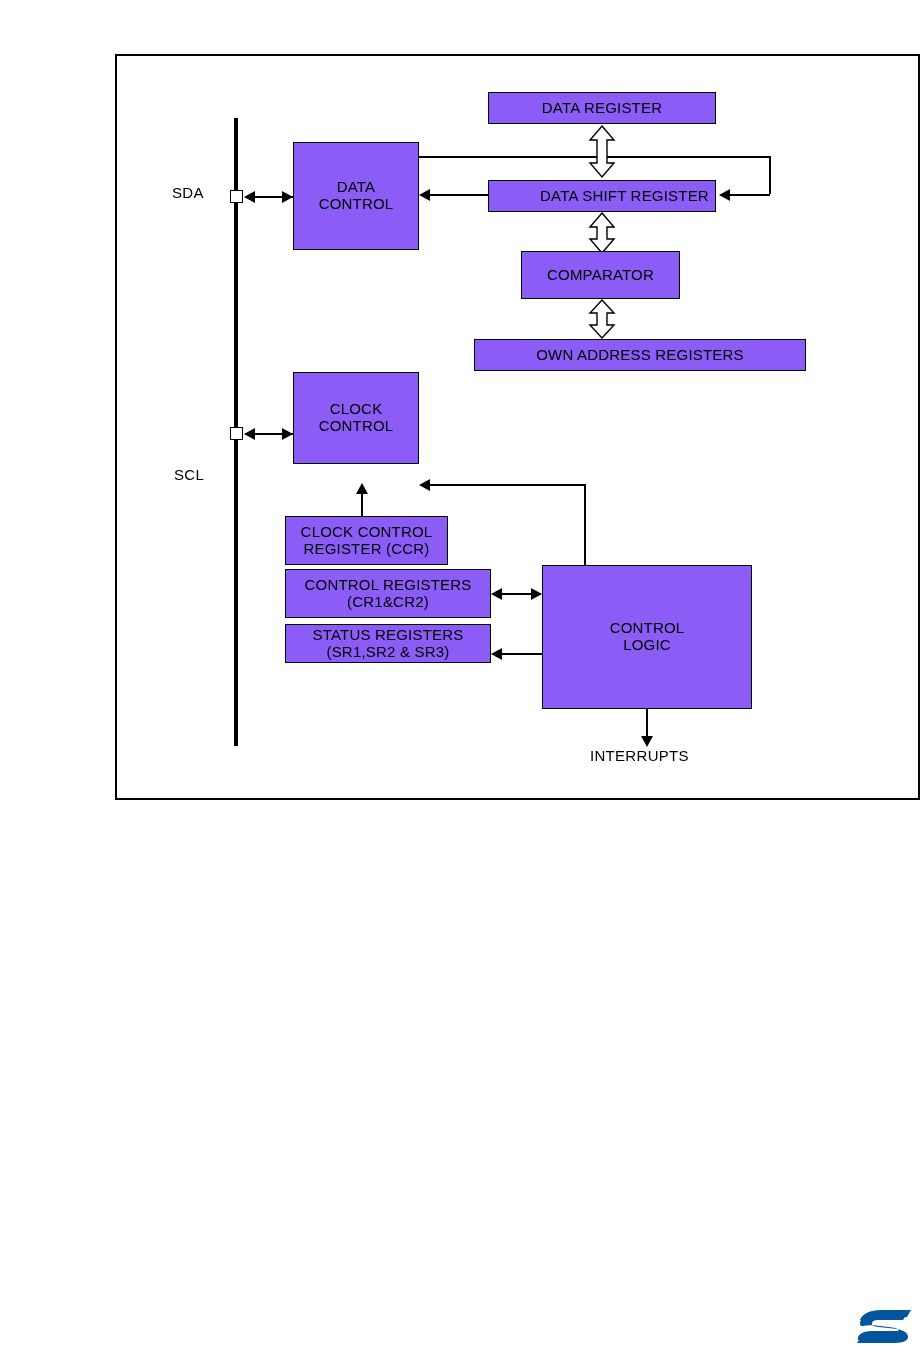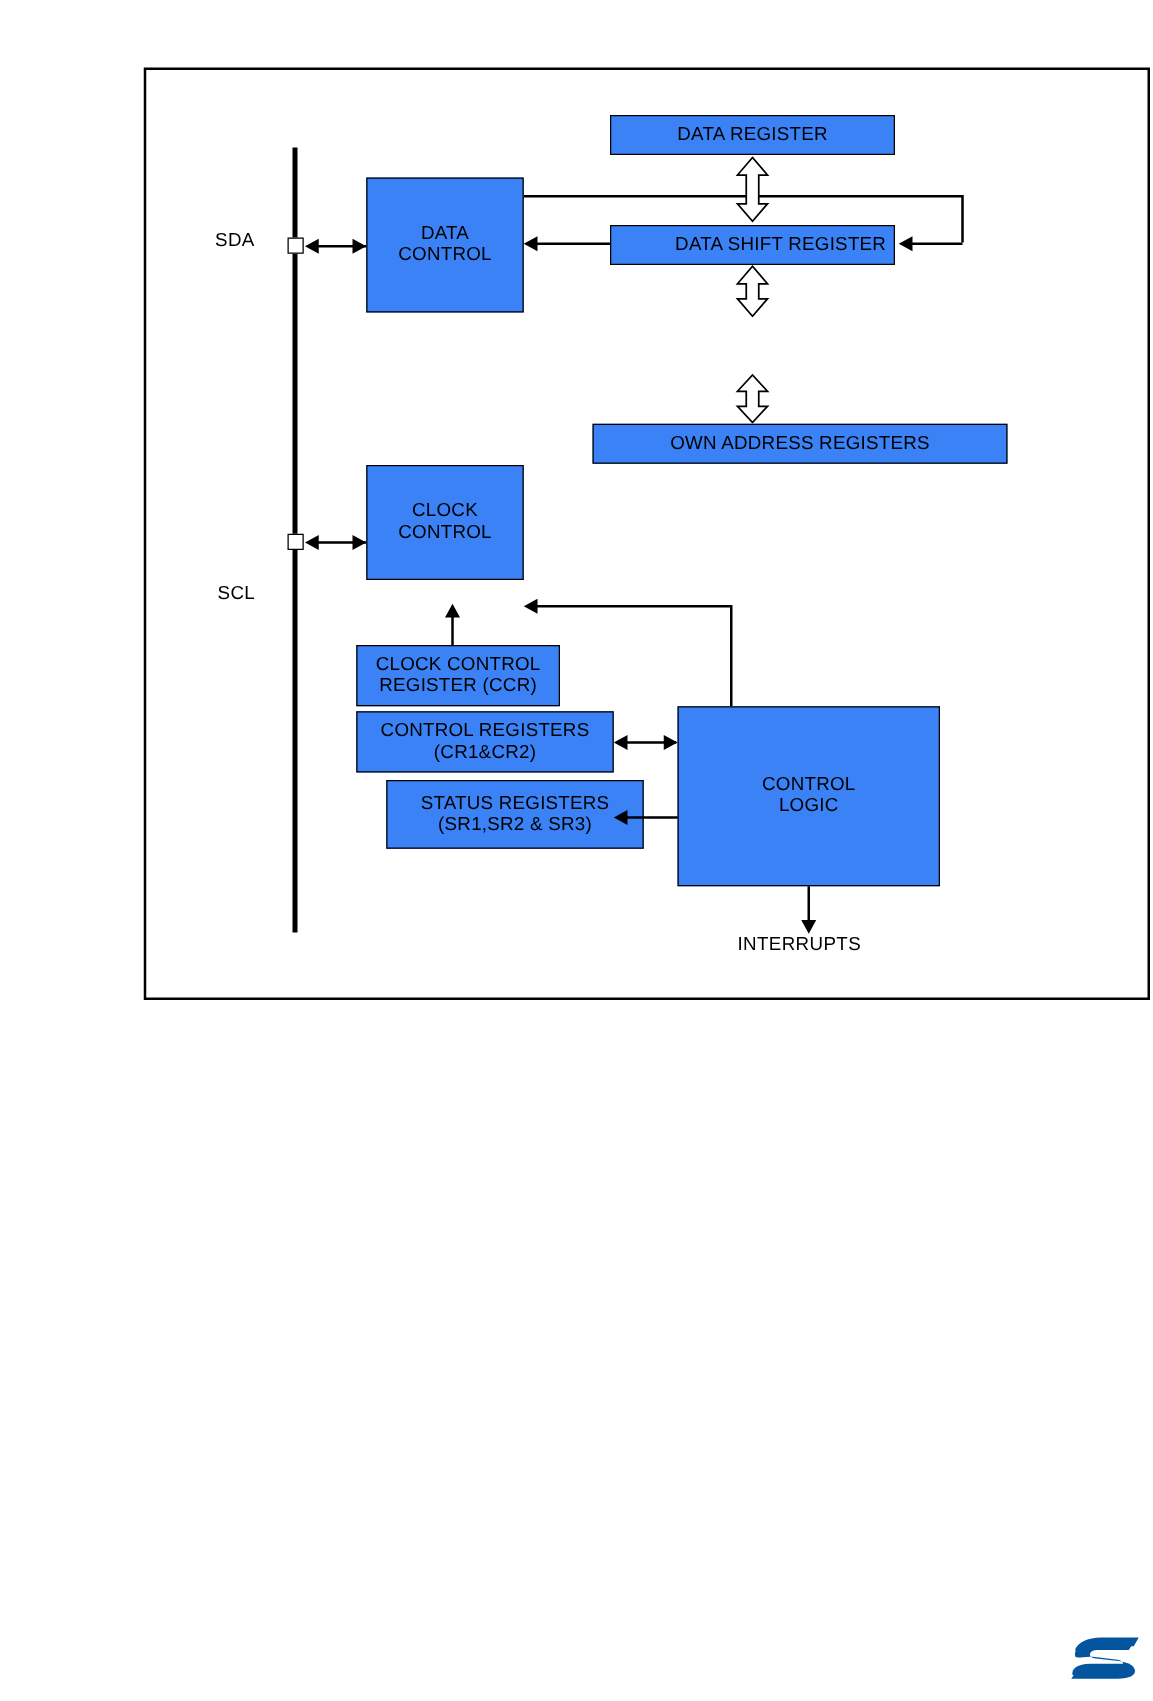--- a/index.html
+++ b/index.html
@@ -12,21 +12,21 @@
   #page{position:absolute;left:0;top:0;width:922px;height:1361px;}
 
   
   #figure-frame{
     position:absolute;left:115px;top:54px;width:805px;height:746px;
     border:2px solid #000;box-sizing:border-box;background:#fff;
   }
 
   
   .blk{
-    position:absolute;box-sizing:border-box;border:1.5px solid #000;background:#3b82f6;
+    position:absolute;box-sizing:border-box;border:1.5px solid #000;background:#8b5cf6;
     display:flex;align-items:center;justify-content:center;text-align:center;
     font-size:15px;line-height:1.12;letter-spacing:.2px;white-space:pre-line;
   }
   .blk.thin{border-width:1.2px;}
   .bus{position:absolute;background:#000;width:4px;}
   .pad{
     position:absolute;width:13px;height:13px;background:#fff;border:1.6px solid #000;
     box-sizing:border-box;z-index:4;
   }
   .lbl{
@@ -83,20 +83,21 @@
     </div>
 
     <div class="blk" style="left:371px;top:124px;width:228px;height:32px;padding-left:45px;">DATA SHIFT REGISTER</div>
 
     <div class="dbl" style="left:471px;top:156px;">
       <svg width="28" height="42" viewBox="0 0 28 42">
         <polygon points="14,1 26,15 19,15 19,27 26,27 14,41 2,27 9,27 9,15 2,15" fill="#ffffff" stroke="#000000" stroke-width="1.4"></polygon>
       </svg>
     </div>
 
+    <div class="blk" style="left:404px;top:195px;width:159px;height:48px;">COMPARATOR</div>
 
     <div class="dbl" style="left:471px;top:243px;">
       <svg width="28" height="40" viewBox="0 0 28 40">
         <polygon points="14,1 26,14 19,14 19,26 26,26 14,39 2,26 9,26 9,14 2,14" fill="#ffffff" stroke="#000000" stroke-width="1.4"></polygon>
       </svg>
     </div>
 
     <div class="blk" style="left:357px;top:283px;width:332px;height:32px;">OWN ADDRESS REGISTERS</div>
 
     <div class="lbl" style="left:57px;top:367px;margin-top:43px;">SCL</div>
@@ -118,21 +119,21 @@
     <div class="blk thin" style="left:168px;top:460px;width:163px;height:49px;">CLOCK CONTROL
 REGISTER (CCR)</div>
 
     <div class="blk thin" style="left:168px;top:513px;width:206px;height:49px;">CONTROL REGISTERS
 (CR1&amp;CR2)</div>
 
     <div class="h" style="left:384px;top:537px;width:40px;"></div>
     <div class="ar ar-l" style="left:374px;top:532px;"></div>
     <div class="ar ar-r" style="left:414px;top:532px;"></div>
 
-    <div class="blk thin" style="left:168px;top:568px;width:206px;height:55px;margin-left:24px;">STATUS REGISTERS
+    <div class="blk thin" style="left:168px;top:568px;width:206px;height:39px;">STATUS REGISTERS
 (SR1,SR2 &amp; SR3)</div>
 
     <div class="h" style="left:384px;top:597px;width:42px;"></div>
     <div class="ar ar-l" style="left:374px;top:592px;"></div>
 
     <div class="blk" style="left:425px;top:509px;width:210px;height:144px;">CONTROL
 LOGIC</div>
 
     <div class="v" style="left:529px;top:653px;height:31px;"></div>
     <div class="ar ar-d" style="left:524px;top:680px;"></div>

